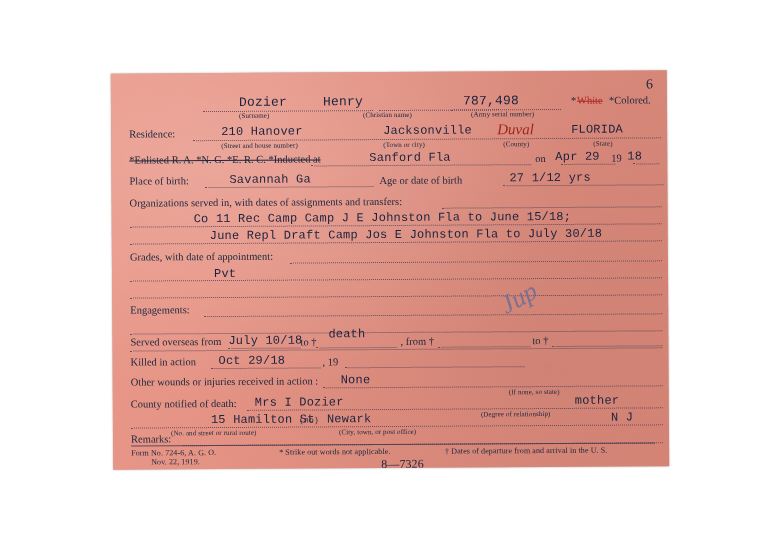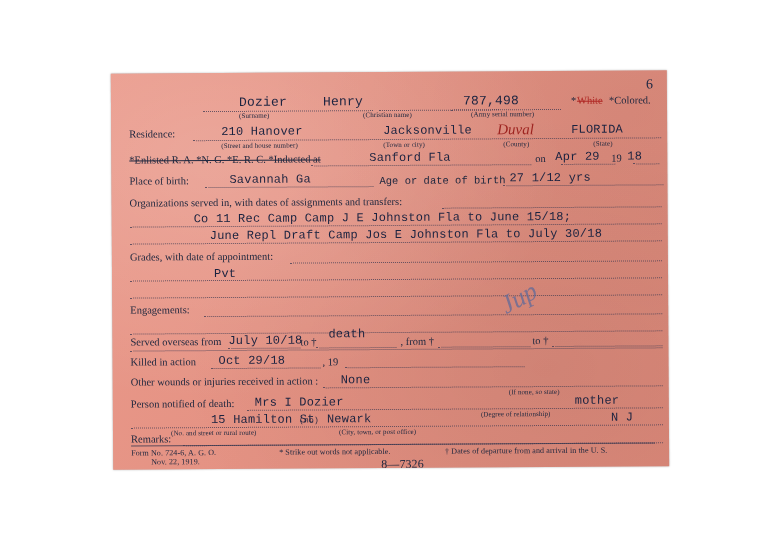--- a/index.html
+++ b/index.html
@@ -146,21 +146,21 @@
   <div class="ink printed" style="left:424px; top:82px;">on</div>
   <div class="ink type" style="left:444px; top:79px; font-size:12px;">Apr 29</div>
   <div class="ink printed" style="left:500px; top:82px;">19</div>
   <div class="ink type" style="left:516px; top:79px; font-size:12px;">18</div>
 
   <div class="ink printed" style="left:18px; top:102px;">Place of birth:</div>
   <div class="dots" style="left:94px; top:114px; width:168px;"></div>
   <div class="dots" style="left:392px; top:114px; width:160px;"></div>
 
   <div class="ink type" style="left:118px; top:100px; font-size:12px;">Savannah Ga</div>
-  <div class="ink printed" style="left:268px; top:103px;font-family:Liberation Mono, monospace;">Age or date of birth</div>
+  <div class="ink printed" style="left:268px; top:103px;">Age or date of birth</div>
   <div class="ink type" style="left:398px; top:100px; font-size:12px;">27 1/12 yrs</div>
 
   <div class="ink printed" style="left:18px; top:124px;">Organizations served in, with dates of assignments and transfers:</div>
   <div class="dots" style="left:330px; top:136px; width:220px;"></div>
   <div class="dots" style="left:18px; top:153px; width:532px;"></div>
   <div class="dots" style="left:18px; top:170px; width:532px;"></div>
 
   <div class="ink type" style="left:82px; top:139px; font-size:12px;">Co 11 Rec Camp Camp J E Johnston Fla to June 15/18;</div>
   <div class="ink type" style="left:98px; top:156px; font-size:12px;">June Repl Draft Camp Jos E Johnston Fla to July 30/18</div>
 
@@ -195,21 +195,21 @@
   <div class="dots" style="left:98px; top:295px; width:110px;"></div>
   <div class="dots" style="left:232px; top:295px; width:180px;"></div>
   <div class="ink type" style="left:106px; top:281px; font-size:12px;">Oct 29/18</div>
   <div class="ink printed" style="left:210px; top:284px;">, 19</div>
 
   <div class="ink printed" style="left:18px; top:303px;">Other wounds or injuries received in action :</div>
   <div class="dots" style="left:210px; top:315px; width:340px;"></div>
   <div class="ink type" style="left:228px; top:301px; font-size:12px;">None</div>
   <div class="ink tiny" style="left:396px; top:317px;">(If none, so state)</div>
 
-  <div class="ink printed" style="left:18px; top:325px;">Person notified of death:</div>
+  <div class="ink printed" style="left:18px; top:325px;">County notified of death:</div>
   <div class="dots" style="left:134px; top:337px; width:416px;"></div>
   <div class="ink type" style="left:142px; top:323px; font-size:12px;">Mrs I Dozier</div>
   <div class="ink type" style="left:462px; top:323px; font-size:12px;">mother</div>
 
   <div class="dots" style="left:18px; top:354px; width:532px;"></div>
   <div class="ink type" style="left:98px; top:340px; font-size:12px;">15 Hamilton St</div>
   <div class="ink type small" style="left:186px; top:343px; font-size:8px;">(no)</div>
   <div class="ink type" style="left:214px; top:340px; font-size:12px;">Newark</div>
   <div class="ink type" style="left:498px; top:340px; font-size:12px;">N J</div>
 

